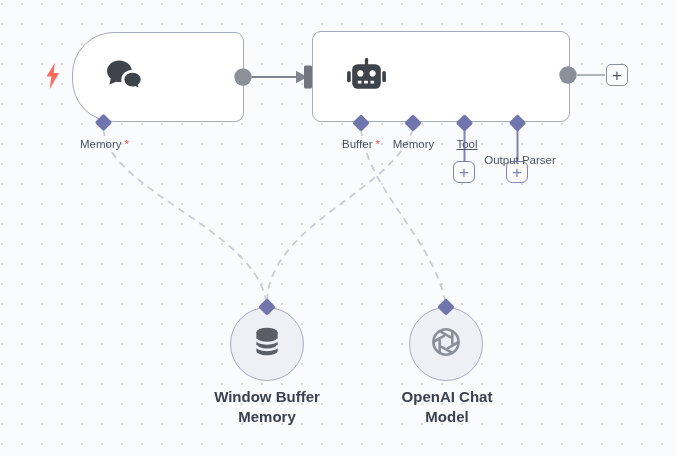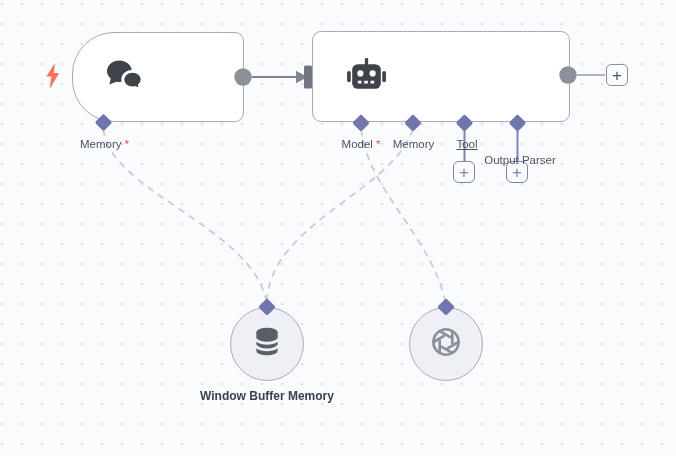--- a/index.html
+++ b/index.html
@@ -30,21 +30,21 @@
   
   .node-round{
     position:absolute;width:74px;height:74px;border-radius:50%;
     background:#eef0f5;border:1.8px solid #a8acbf;box-sizing:border-box;
     display:flex;align-items:center;justify-content:center;z-index:2;
   }
   .node-wbm{left:230px;top:307px;}
   .node-oai{left:409px;top:307px;}
   .round-label{
     position:absolute;transform:translateX(-50%);text-align:center;
-    font-weight:bold;font-size:12px;line-height:19.5px;color:#3b4150;z-index:2;
+    font-weight:bold;font-size:15px;line-height:19.5px;color:#3b4150;z-index:2;
   }
   .wbm-label{left:267px;top:387px;width:140px;}
   .oai-label{left:447px;top:387px;width:118px;}
   
   .icon{position:absolute;z-index:2;}
   .bolt-icon{left:45px;top:62px;width:15px;height:28px;}
   .chat-icon{left:103px;top:56px;width:42px;height:40px;}
   .robot-icon{left:344px;top:54px;width:45px;height:45px;}
   
   .port-label{
@@ -118,20 +118,21 @@
           <path d="M -7 -12.12 A 14 14 0 0 1 7 -12.12 L 7 1.5"></path>
           <path transform="rotate(60)" d="M -7 -12.12 A 14 14 0 0 1 7 -12.12 L 7 1.5"></path>
           <path transform="rotate(120)" d="M -7 -12.12 A 14 14 0 0 1 7 -12.12 L 7 1.5"></path>
           <path transform="rotate(180)" d="M -7 -12.12 A 14 14 0 0 1 7 -12.12 L 7 1.5"></path>
           <path transform="rotate(240)" d="M -7 -12.12 A 14 14 0 0 1 7 -12.12 L 7 1.5"></path>
           <path transform="rotate(300)" d="M -7 -12.12 A 14 14 0 0 1 7 -12.12 L 7 1.5"></path>
         </g>
       </svg>
     </span>
   </div>
+  <div class="round-label oai-label">OpenAI Chat Model</div>
 
   <div class="plus-btn plus-gray">
     <span>+</span>
   </div>
   <div class="plus-btn plus-purple plus-tool">
     <span>+</span>
   </div>
   <div class="plus-btn plus-purple plus-oparser">
     <span>+</span>
   </div>
@@ -163,21 +164,21 @@
       <rect x="-6.3" y="-6.3" width="12.6" height="12.6" rx="2.2" transform="translate(517.5,123) rotate(45)"></rect>
       <rect x="-6.3" y="-6.3" width="12.6" height="12.6" rx="2.2" transform="translate(267,307) rotate(45)"></rect>
       <rect x="-6.3" y="-6.3" width="12.6" height="12.6" rx="2.2" transform="translate(446,307) rotate(45)"></rect>
     </g>
   </svg>
 
   <div class="port-label" style="left:104.5px;top:138px;">
     <span>Memory</span><span class="star">*</span>
   </div>
   <div class="port-label" style="left:361px;top:138px;">
-    <span>Model</span><span class="star">*</span>
+    <span>Buffer</span><span class="star">*</span>
   </div>
   <div class="port-label" style="left:413.5px;top:138px;">
     <span>Memory</span>
   </div>
   <div class="port-label" style="left:467px;top:138px;text-decoration:underline;">
     <span>Tool</span>
   </div>
   <div class="port-label" style="left:520px;top:154px;">
     <span>Output Parser</span>
   </div>

